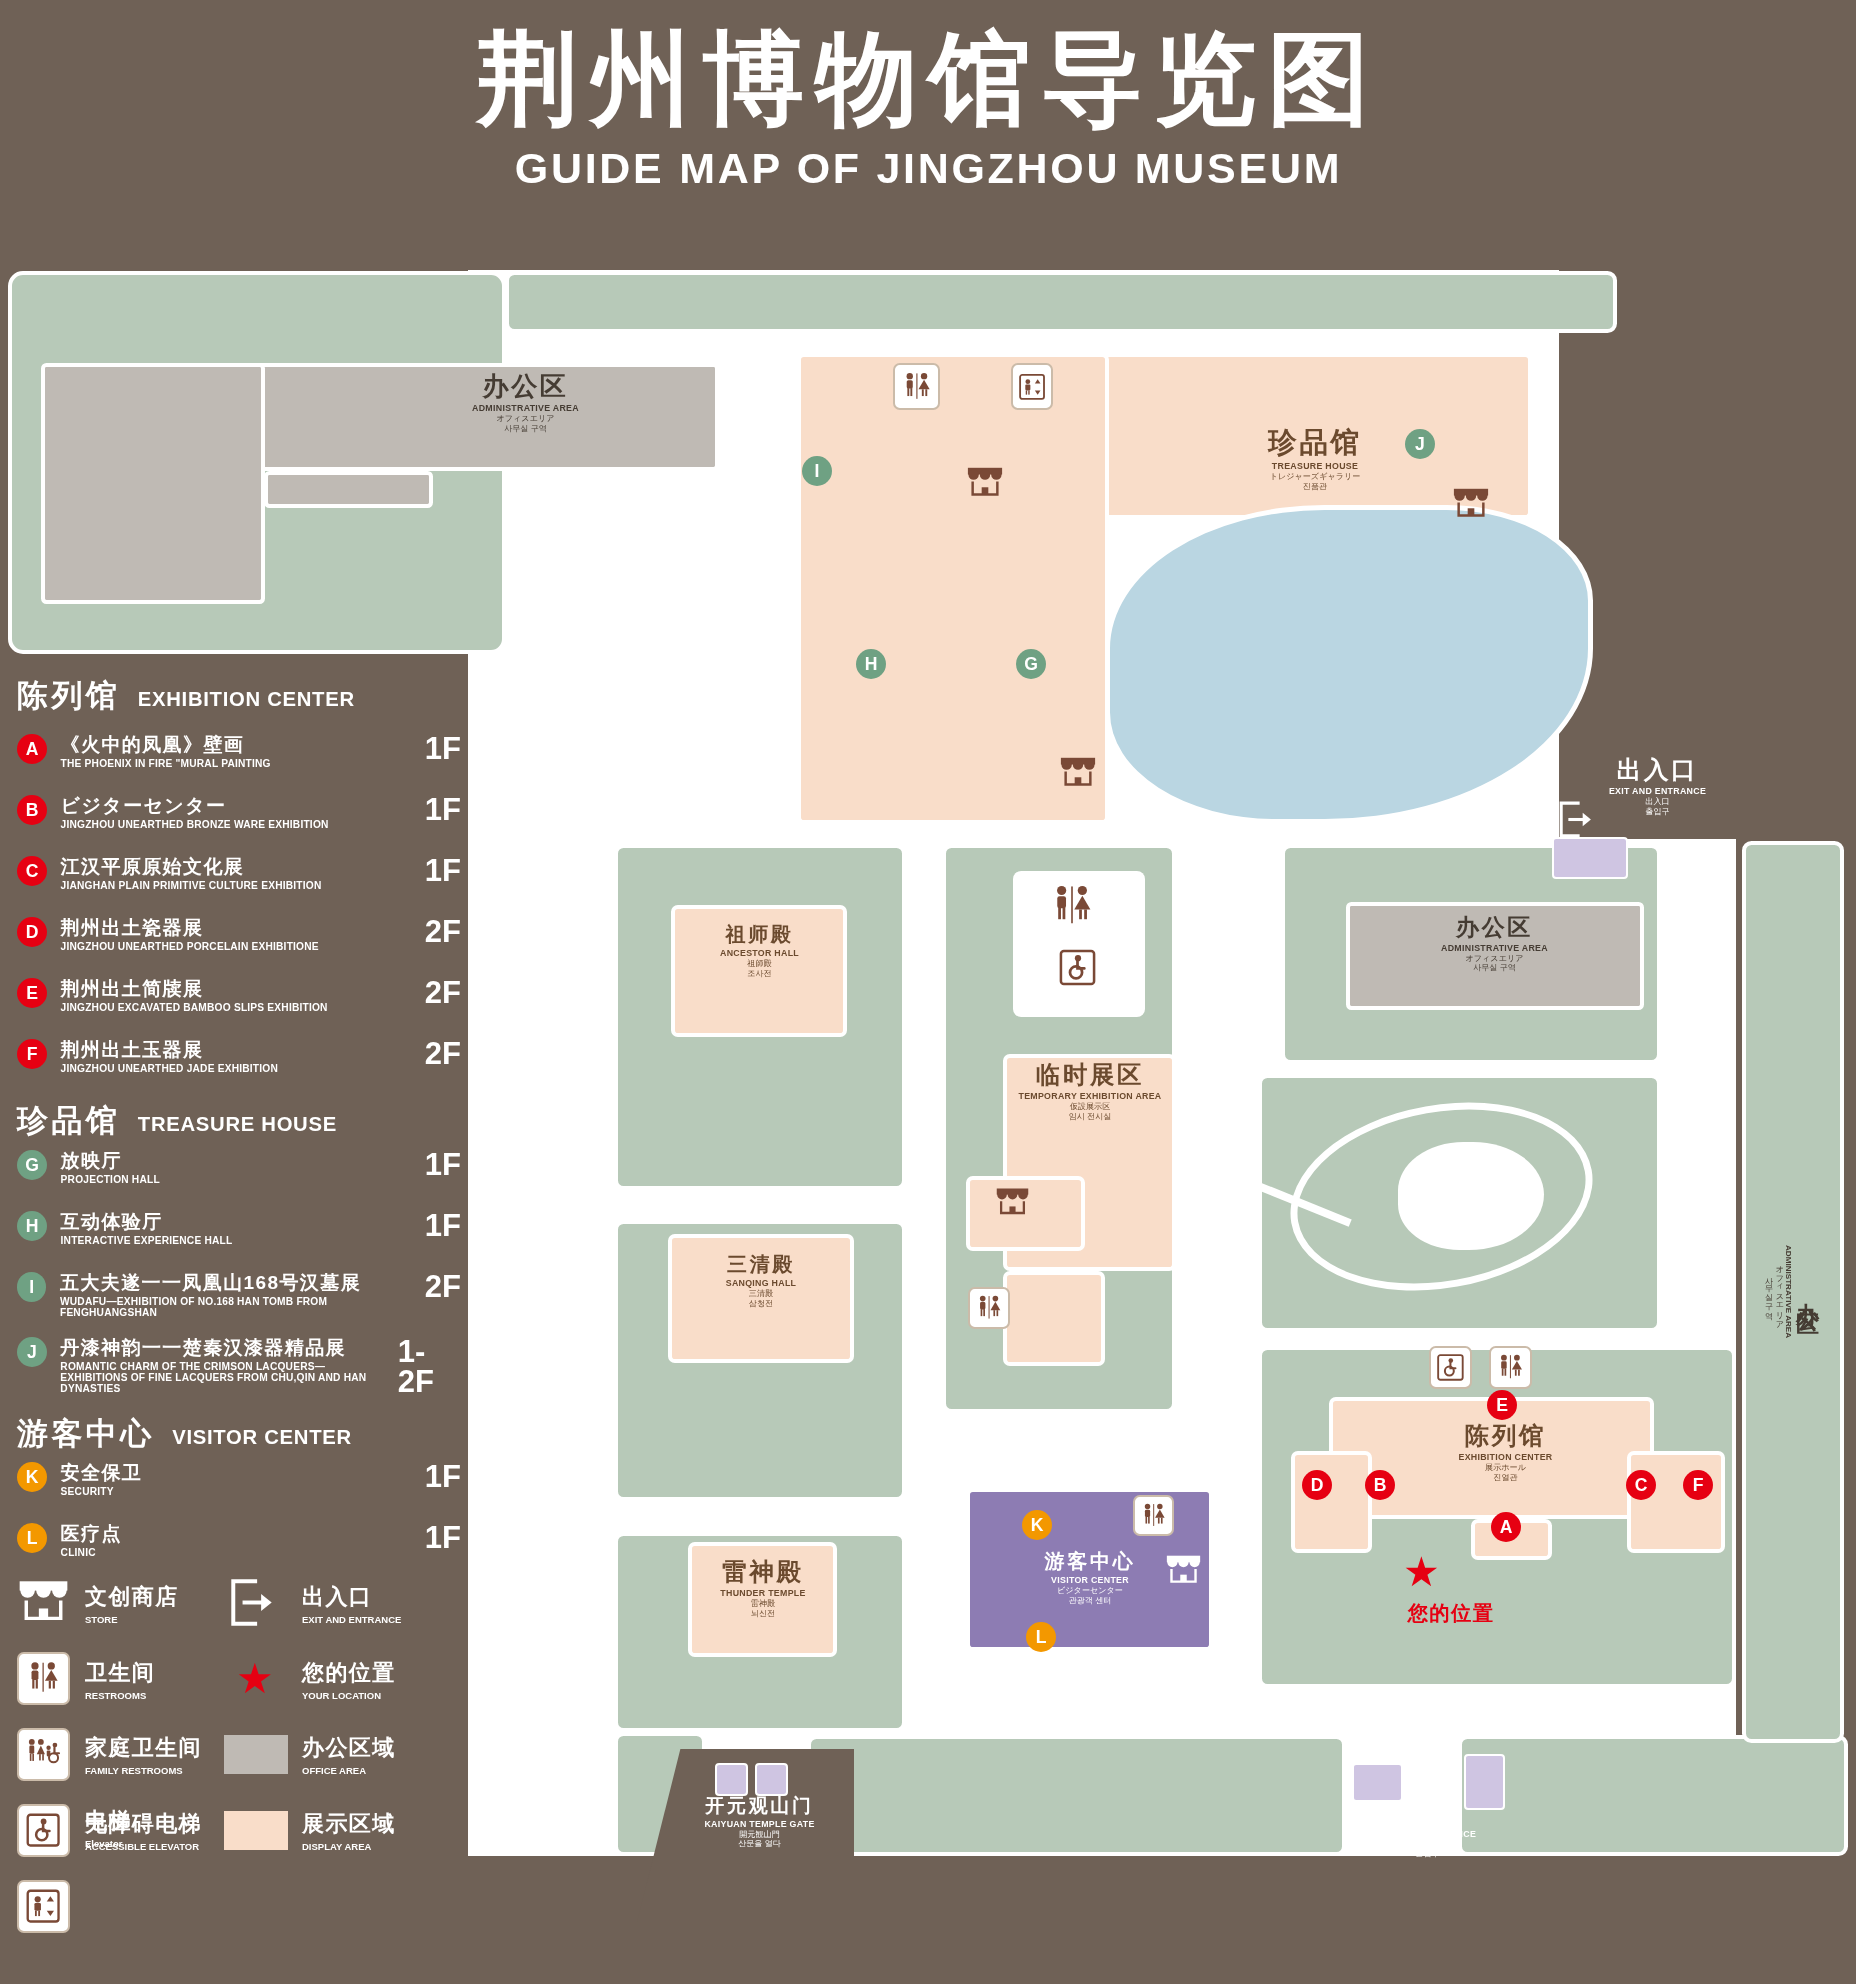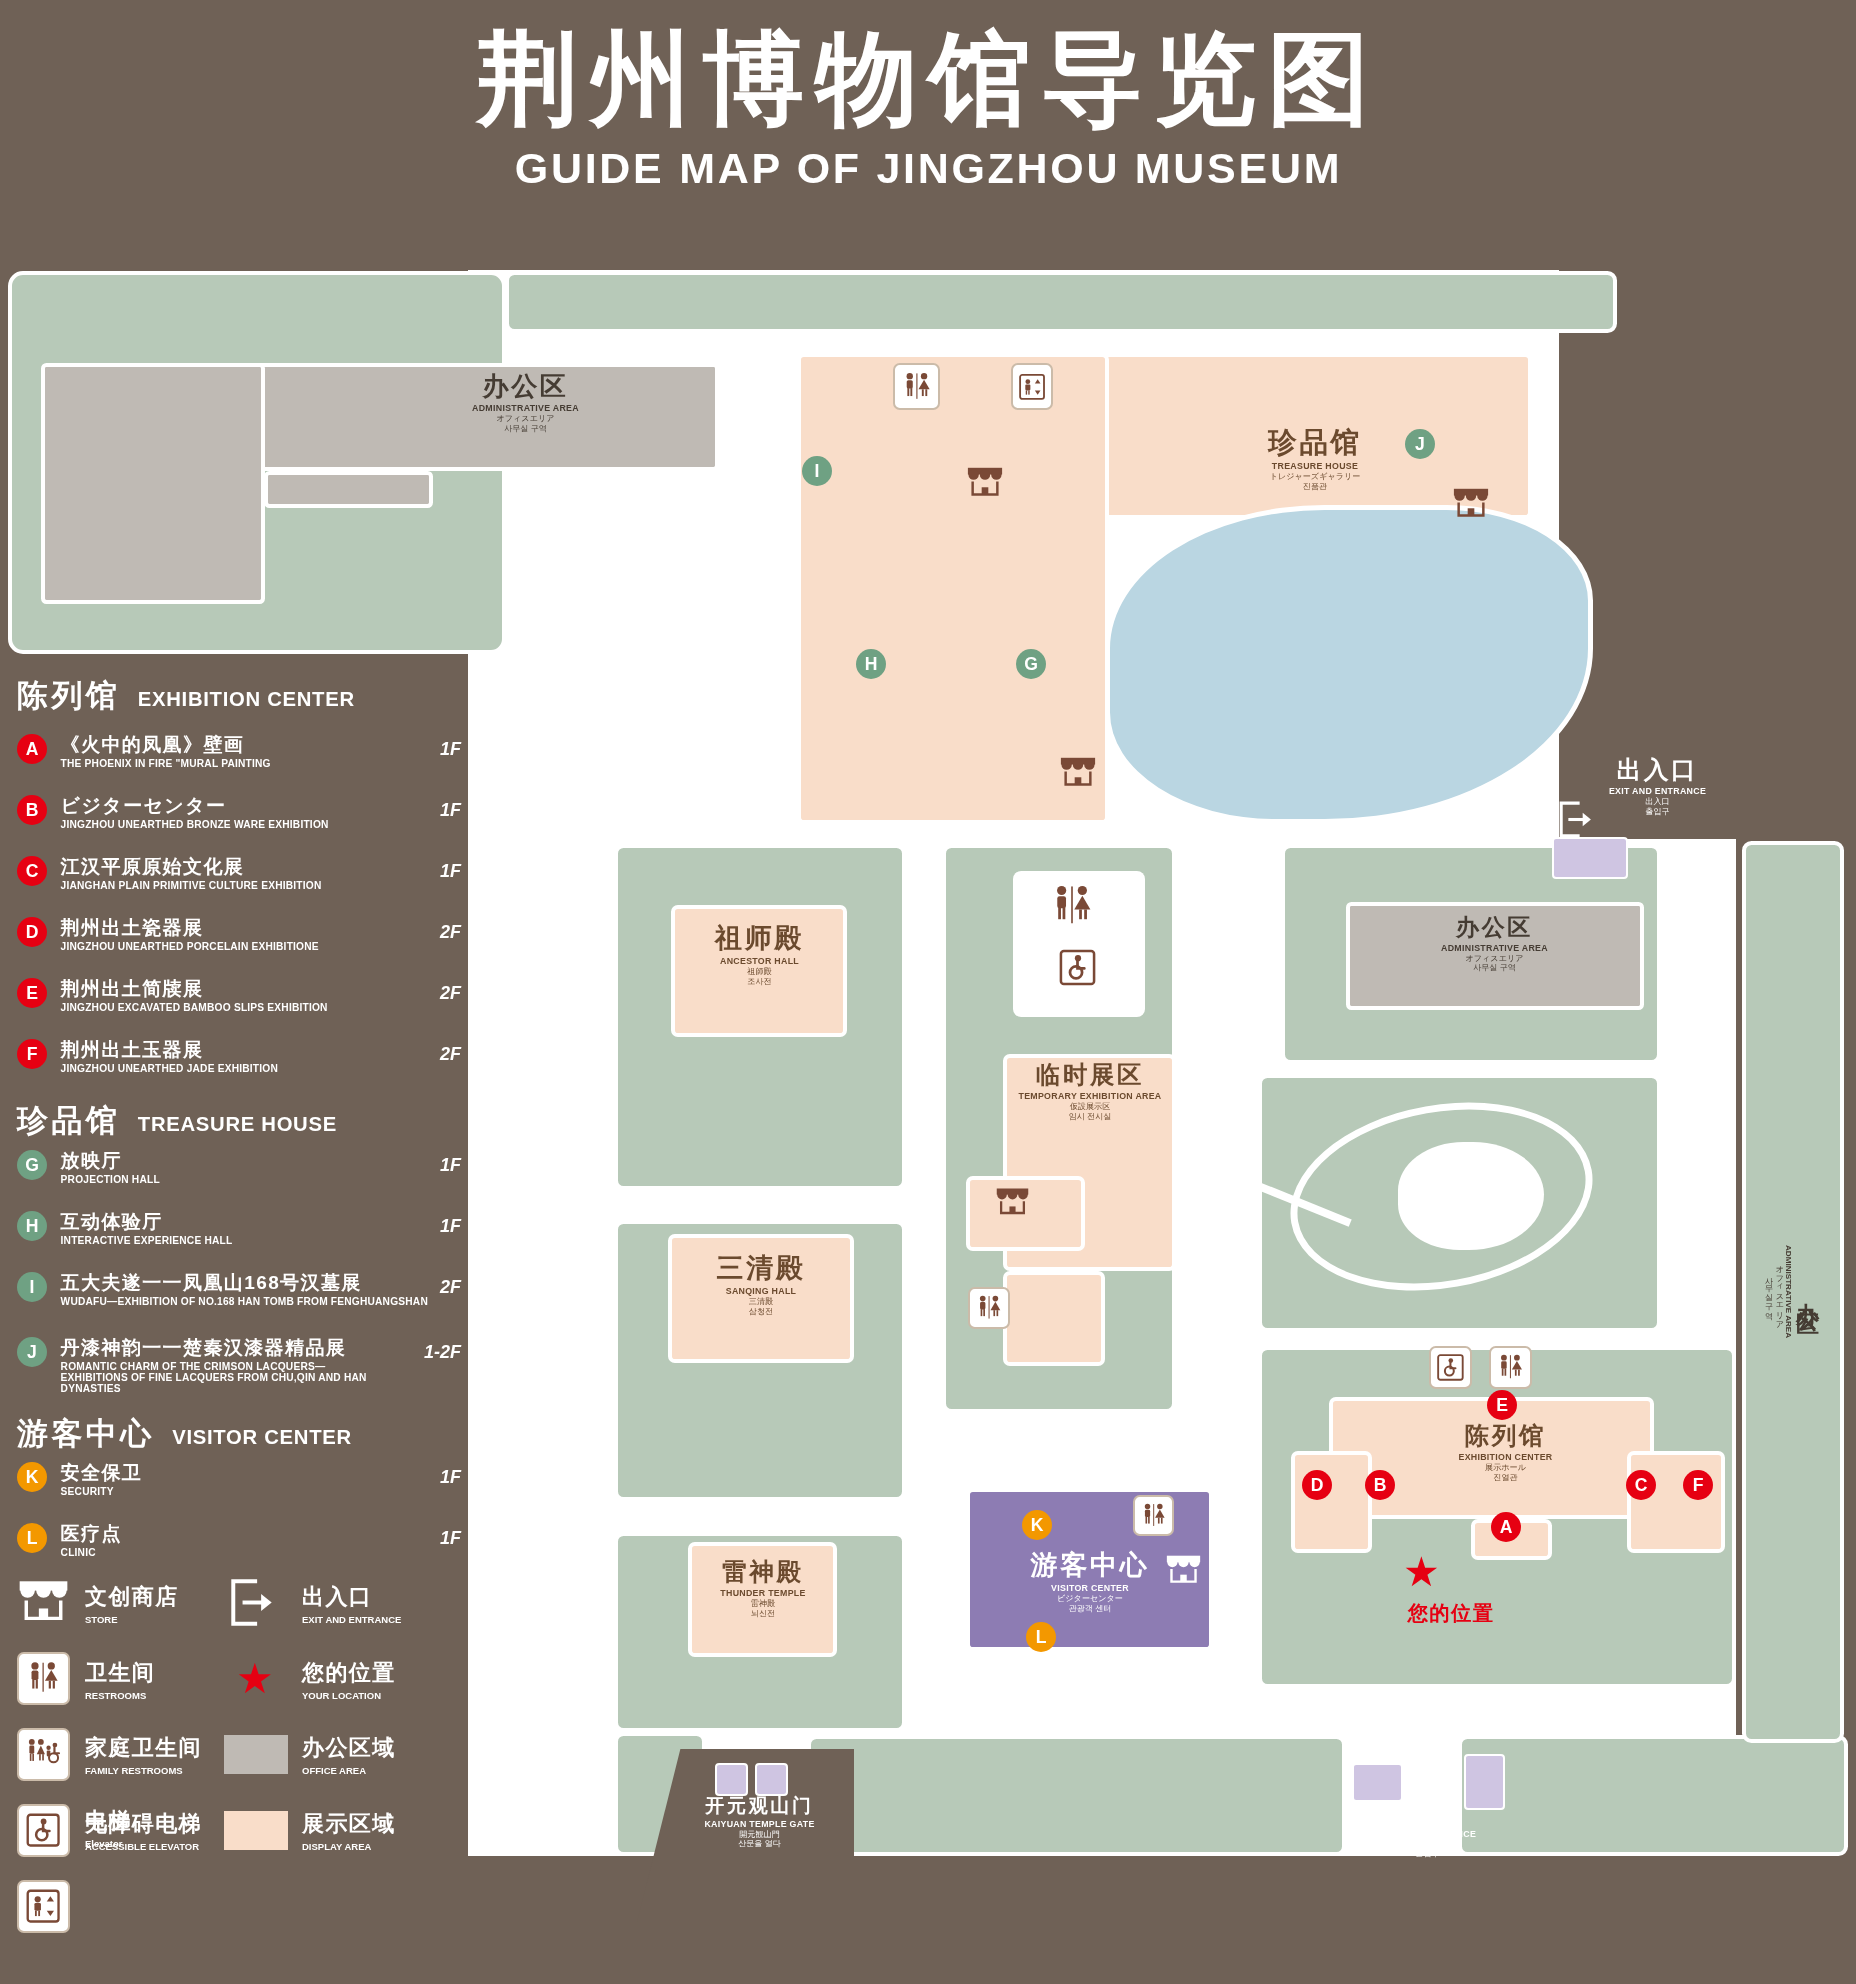--- a/index.html
+++ b/index.html
@@ -35,21 +35,21 @@
   .g-line { position:absolute; background:#fff; }
 
   
   .bldg-label { text-align:center; color:var(--label_brown); line-height:1.18; }
   .bldg-label .l-zh { font-size:26px; font-weight:bold; letter-spacing:2.7px; }
   .bldg-label .l-en { font-size:8.8px; font-weight:bold; letter-spacing:0.3px; margin-top:1.4px; }
   .bldg-label .l-ja { font-size:8.1px; margin-top:0.7px; }
   .bldg-label .l-ko { font-size:8.1px; }
   .bldg-label.dark  { color:var(--dark_label); }
   .bldg-label.light { color:#fff; }
-  .bldg-label.z42 .l-zh{ font-size:28.5px; } .bldg-label.z40 .l-zh{ font-size:27px; }
+  .bldg-label.z42 .l-zh{ font-size:28.5px; } .bldg-label.z40 .l-zh{ font-size:20px; }
   .bldg-label.z36 .l-zh{ font-size:24.4px; } .bldg-label.z34 .l-zh{ font-size:23px; }
   .bldg-label.z32 .l-zh{ font-size:19px; }
 
   .strip-wrap { display:flex; align-items:center; justify-content:center; }
   .strip-label { writing-mode:vertical-rl; text-align:center; color:var(--dark_label); }
   .strip-label .l-zh { font-size:23px; font-weight:bold; letter-spacing:5.4px; }
   .strip-label .l-en { font-size:8.1px; font-weight:bold; }
   .strip-label .l-ja, .strip-label .l-ko { font-size:8.1px; }
 
   .road-text { width:100%; height:100%; display:flex; align-items:center; justify-content:center;
@@ -75,21 +75,21 @@
 
   
   .sec-title { left:17px; display:flex; align-items:baseline; gap:17.6px; color:#fff; }
   .sec-zh { font-size:31px; font-weight:bold; letter-spacing:3.4px; }
   .sec-en { font-size:20.3px; font-weight:bold; letter-spacing:0.7px; }
 
   .item { left:17px; width:444px; display:flex; align-items:flex-start; color:#fff; }
   .item .item-text { margin-left:13.6px; min-width:0; }
   .item .zh { font-size:19px; font-weight:bold; letter-spacing:1.4px; line-height:1.15; }
   .item .en { font-size:10.2px; font-weight:bold; margin-top:2px; letter-spacing:0.2px; }
-  .item .floor { margin-left:auto; font-size:18px; font-weight:bold; line-height:30px; padding-left:5.4px;font-style:italic; }
+  .item .floor { margin-left:auto; font-size:31px; font-weight:bold; line-height:30px; padding-left:5.4px; }
 
   .sym-label { color:#fff; }
   .sym-label .zh { font-size:22px; font-weight:bold; letter-spacing:1.4px; }
   .sym-label .en { font-size:9.5px; font-weight:bold; margin-top:2px; }
   .swatch { width:64px; height:39px; }
   .swatch.office { background:var(--gray); }
   .swatch.display { background:var(--pink); }
 </style>
 </head>
 <body>

